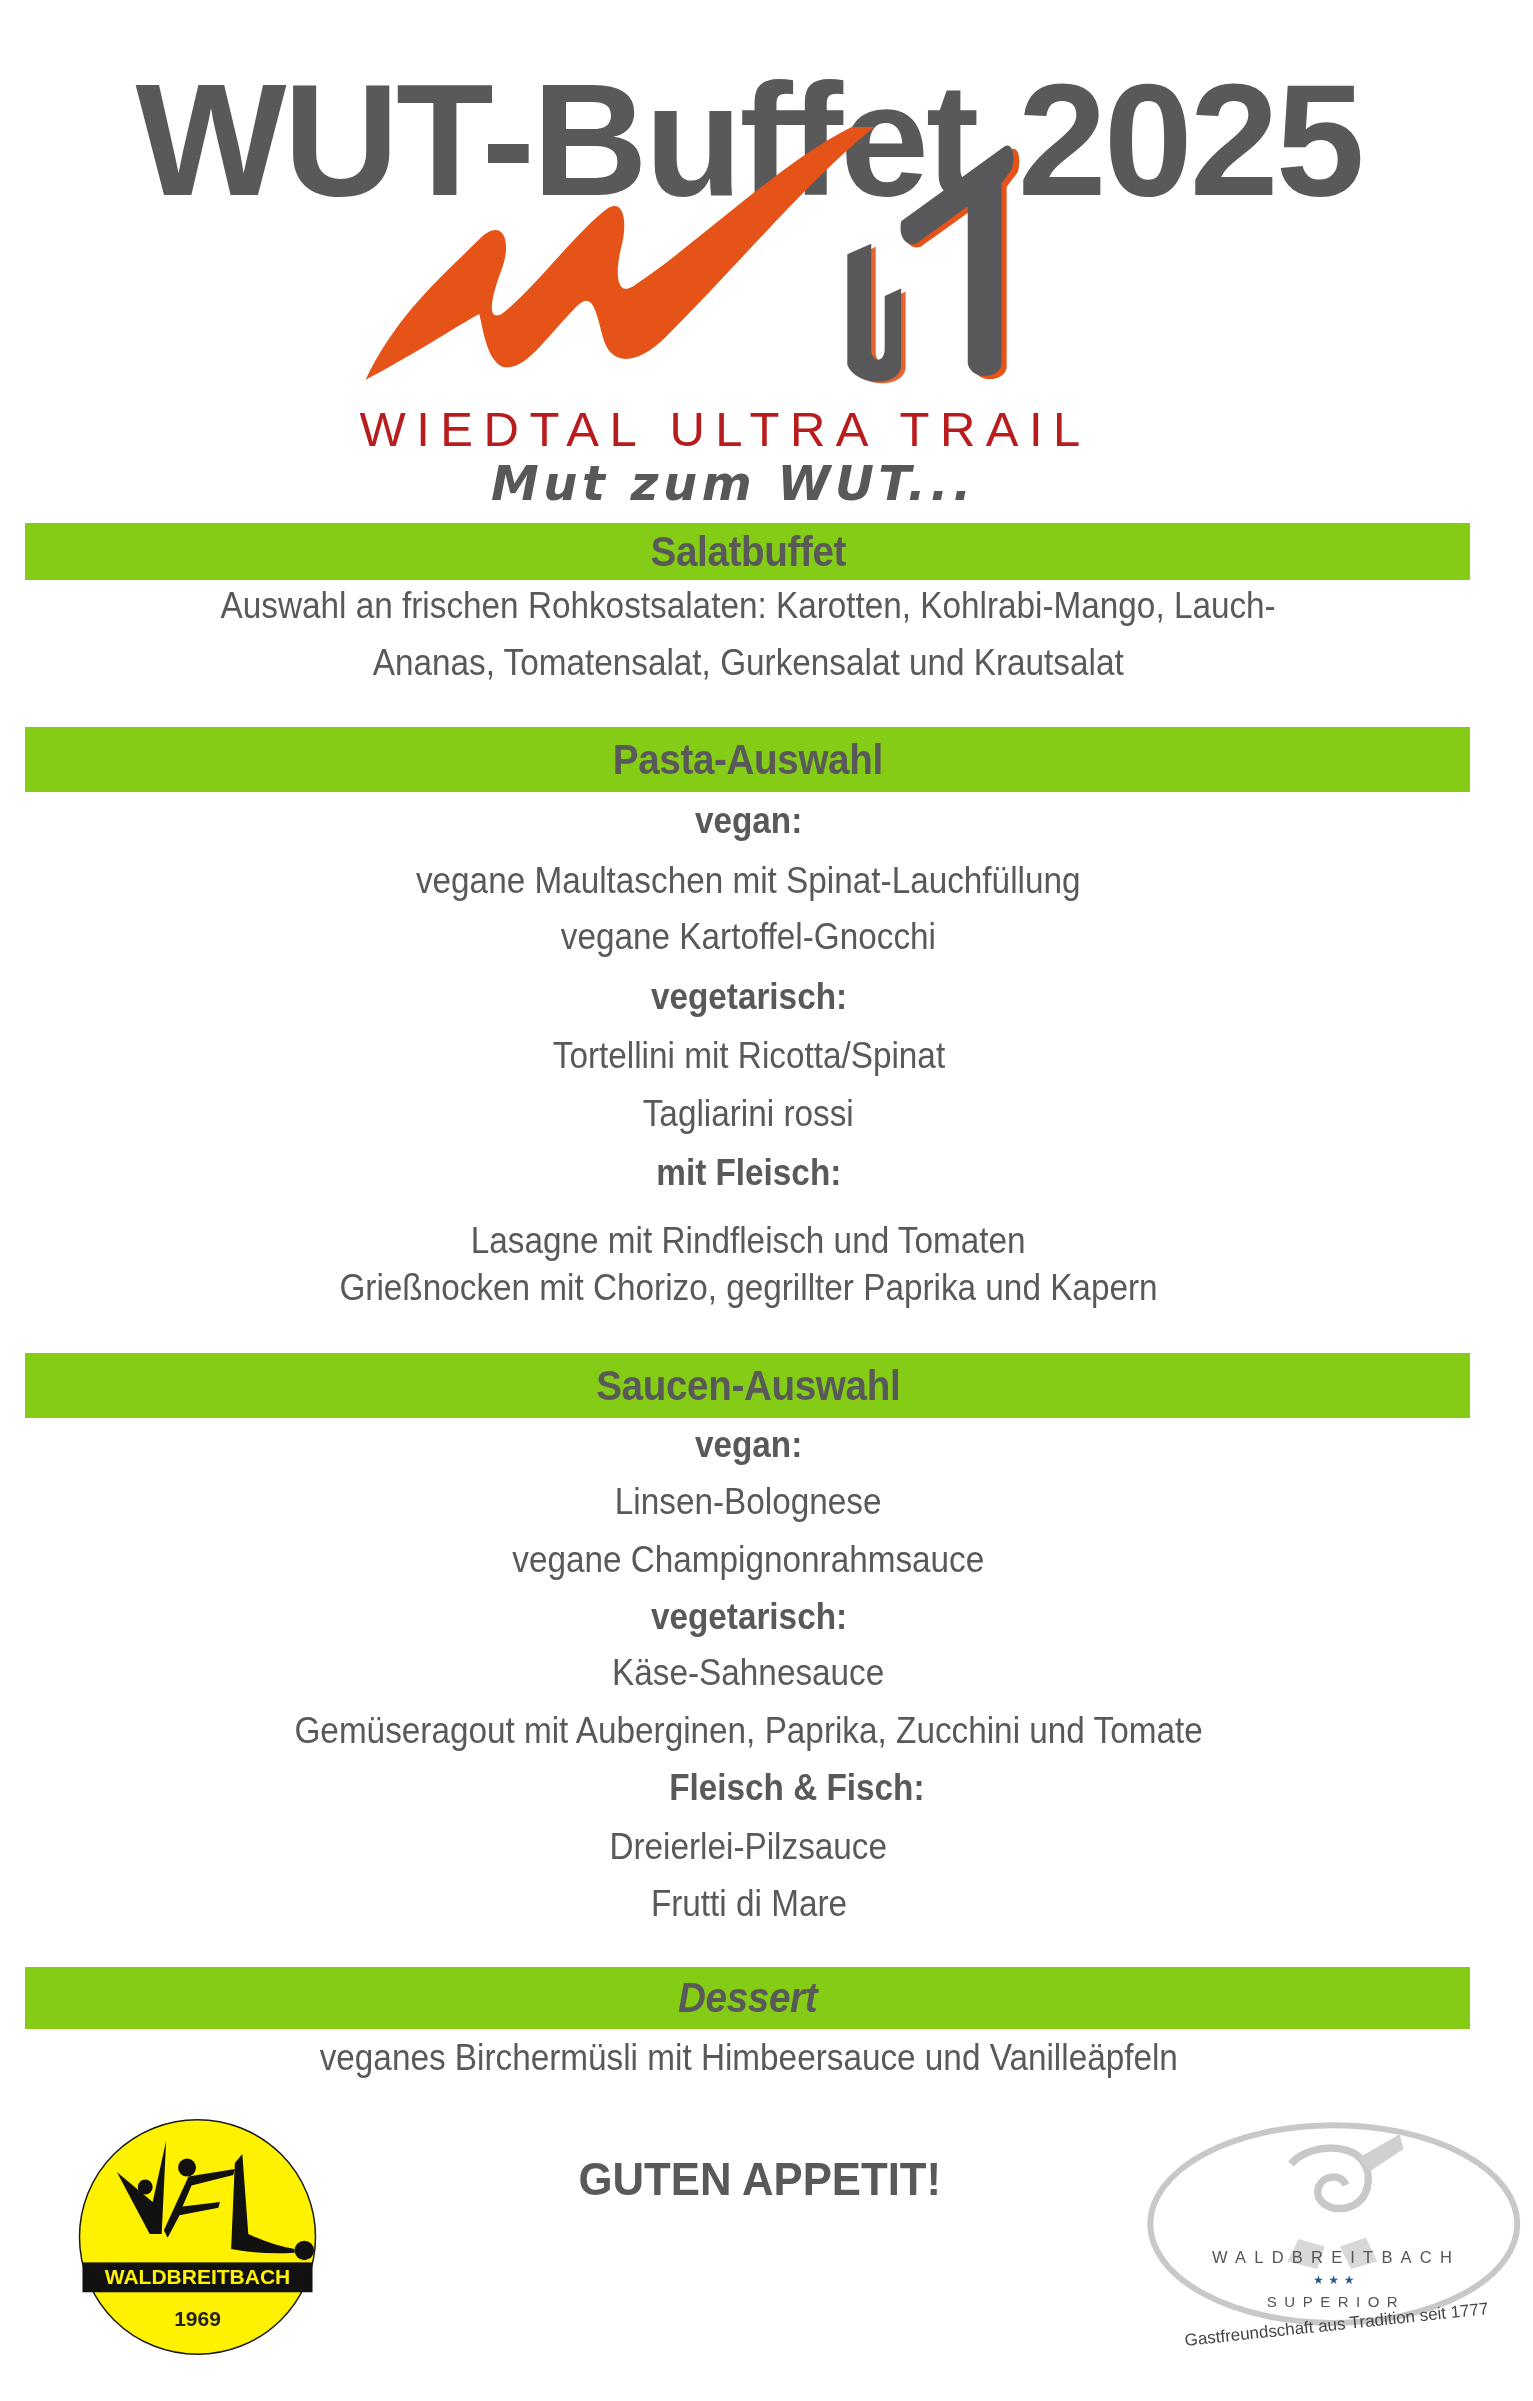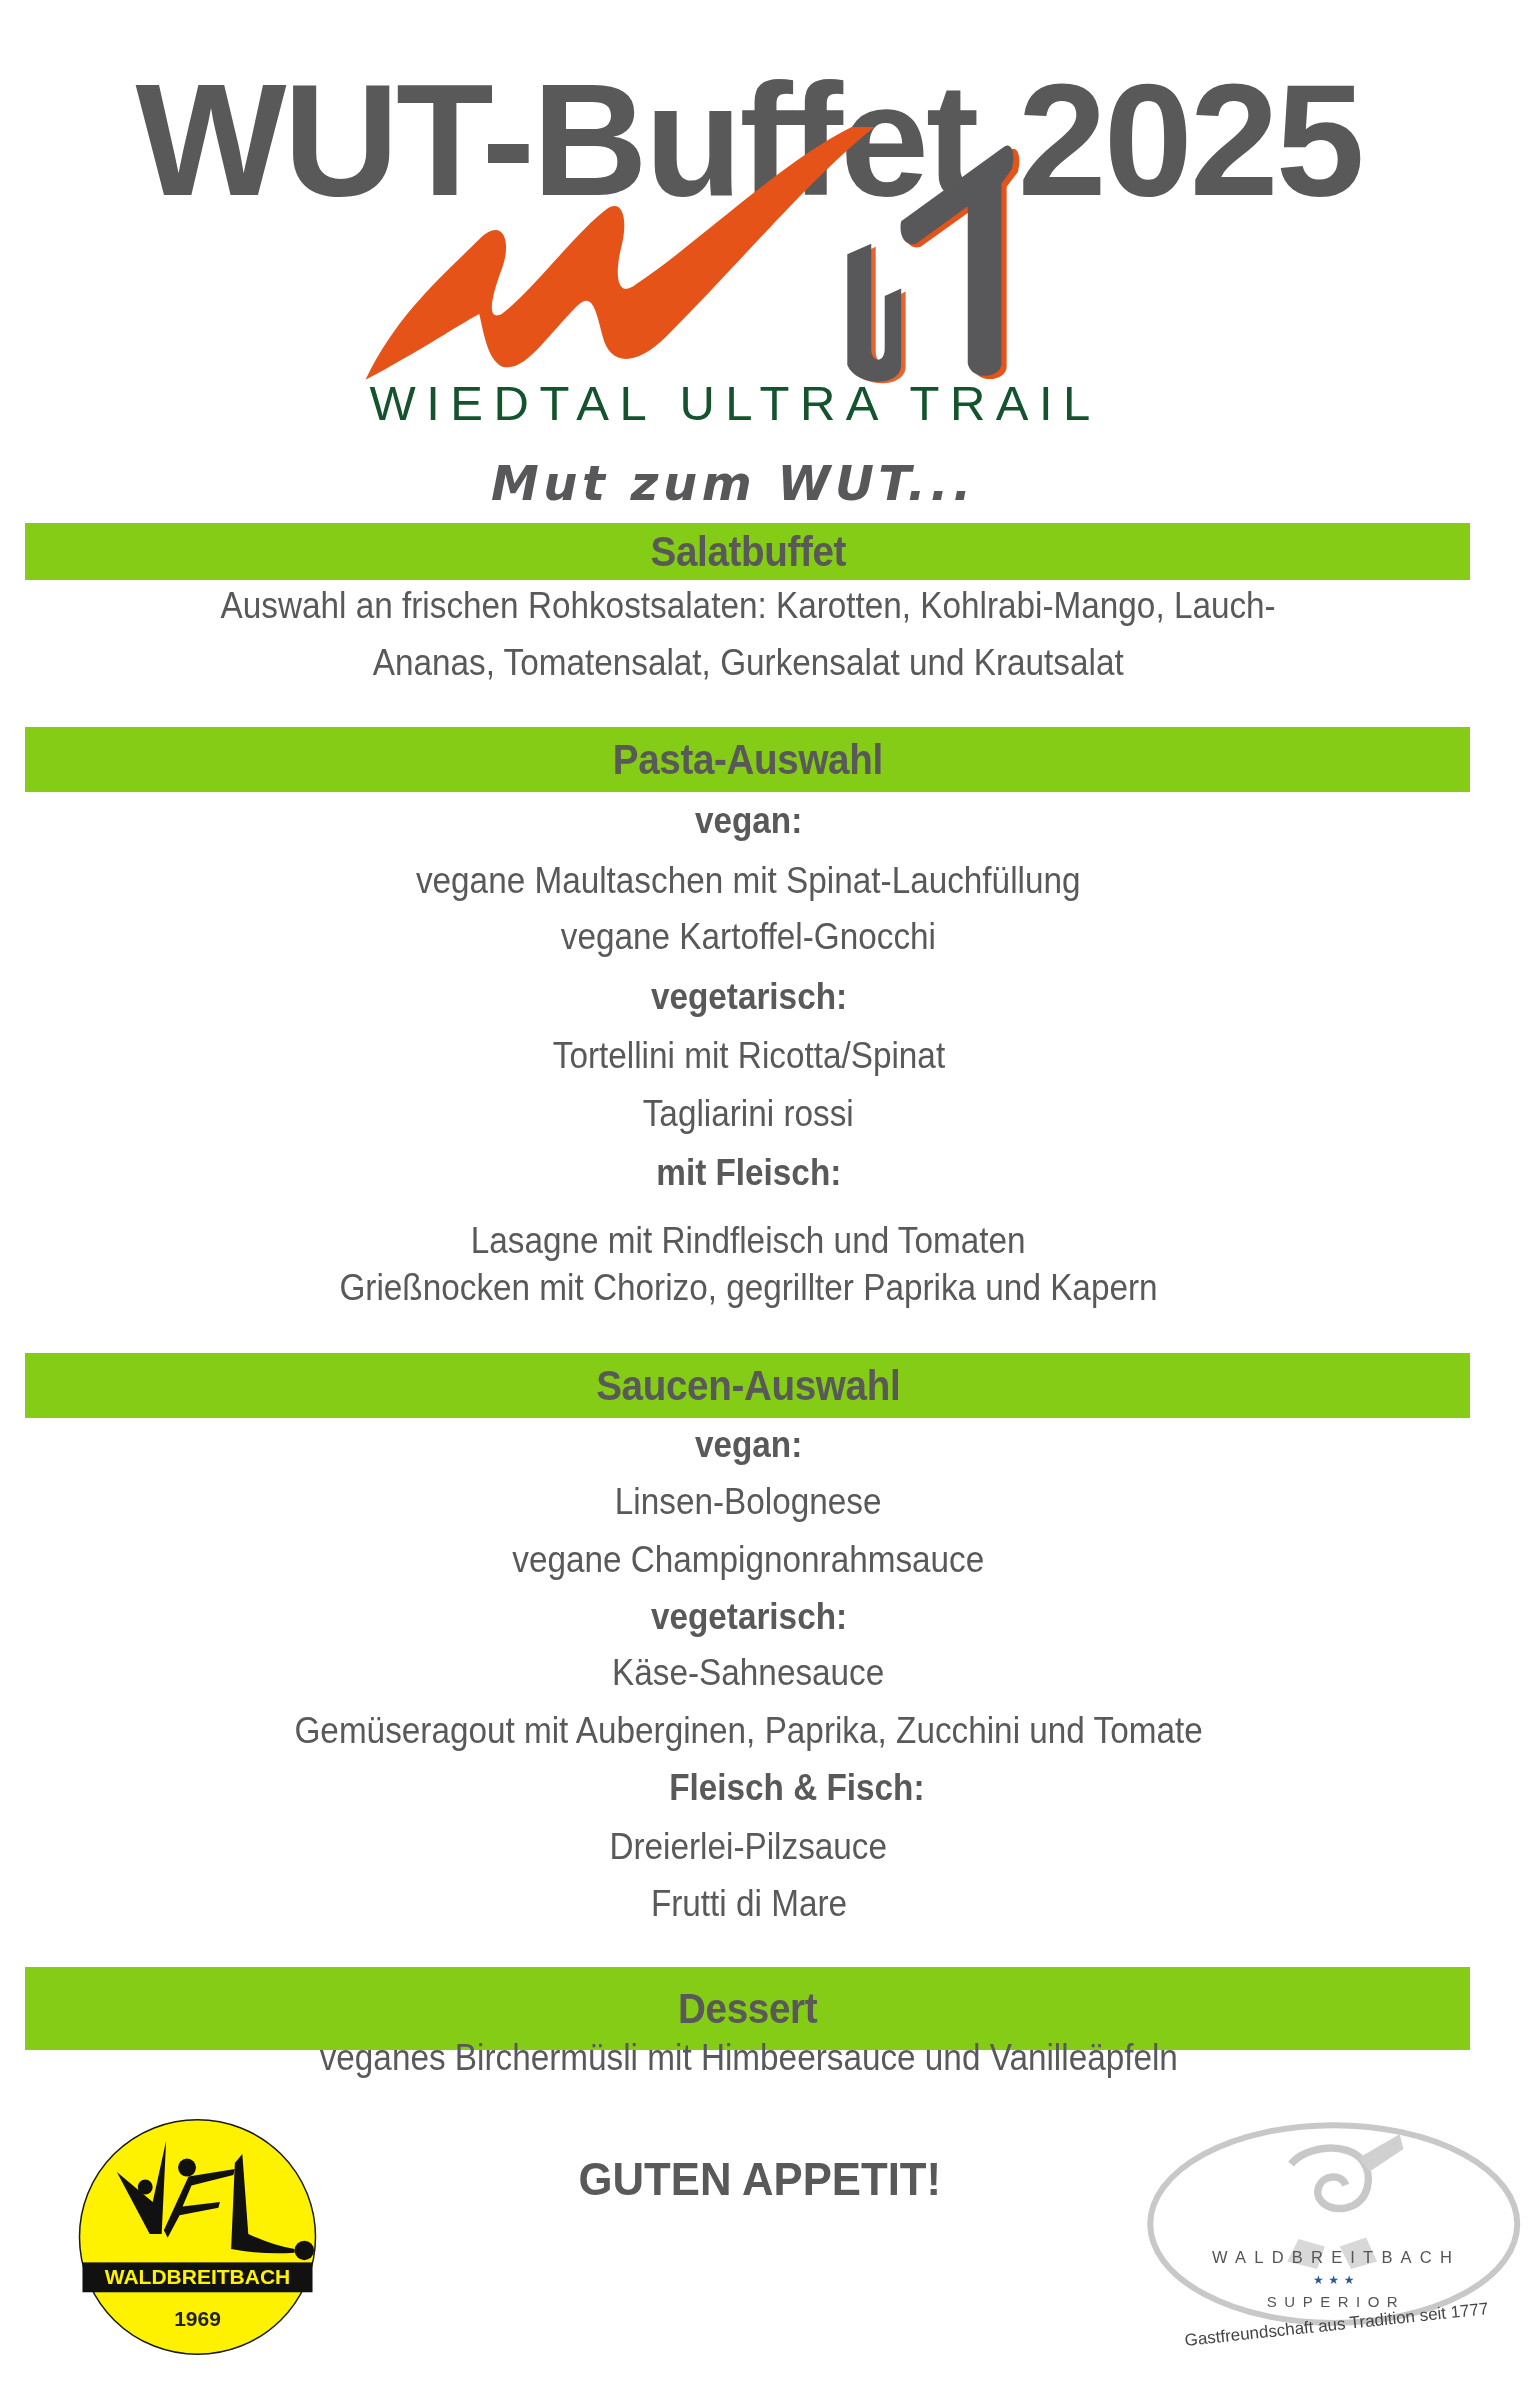--- a/index.html
+++ b/index.html
@@ -46,21 +46,21 @@
              C 260 280, 230 330, 200 320
              C 180 310, 175 270, 170 250
              C 150 260, 90 300, 18 338 Z" fill="#E65318"></path>
 
     <path d="M668 175 L 700 160 L 700 300 C 700 320, 720 320, 720 300 L 720 230 L 740 220 L 740 320 C 740 350, 680 350, 668 320 Z" fill="#E65318" opacity="0.9"></path>
     <path d="M662 170 L 694 156 L 694 296 C 694 316, 712 316, 712 296 L 712 226 L 734 216 L 734 318 C 734 348, 674 348, 662 318 Z" fill="#58585A"></path>
 
     <path d="M740 130 L 880 30 C 890 25, 895 40, 890 60 L 875 80 L 875 320 C 875 340, 835 345, 830 320 L 830 110 L 760 160 C 745 165, 735 150, 740 130 Z" fill="#E65318"></path>
     <path d="M734 126 L 872 26 C 882 20, 887 36, 882 56 L 868 76 L 868 316 C 868 336, 828 340, 823 316 L 823 106 L 754 156 C 740 160, 730 146, 734 126 Z" fill="#58585A"></path>
   </svg>
-  <div class="abs" style="left:7.5px; top:248px; width:674px; text-align:left; font-size:49px; letter-spacing:10.5px; color:#14532d; white-space:nowrap;margin-left:10px;">WIEDTAL ULTRA TRAIL</div>
+  <div class="abs" style="left:7.5px; top:274px; width:674px; text-align:left; font-size:49px; letter-spacing:10.5px; color:#b91c1c; white-space:nowrap;">WIEDTAL ULTRA TRAIL</div>
   <div class="abs" style="left:139px; top:328px; width:688px; text-align:left; font-family:'DejaVu Sans', sans-serif; font-weight:bold; font-size:48px; letter-spacing:4.5px; color:#58585A; white-space:nowrap; font-style:italic;">Mut zum WUT...</div>
 </div>
 
 <div class="abs band" style="top:523px; height:57px;">
   <span>Salatbuffet</span>
 </div>
 <div class="abs line" style="top:583px;"><span>Auswahl an frischen Rohkostsalaten: Karotten, Kohlrabi-Mango, Lauch-</span></div>
 <div class="abs line" style="top:640px;"><span>Ananas, Tomatensalat, Gurkensalat und Krautsalat</span></div>
 
 <div class="abs band" style="top:727px; height:65px;">
@@ -82,21 +82,21 @@
 <div class="abs line bold" style="top:1422px;"><span>vegan:</span></div>
 <div class="abs line" style="top:1479px;"><span>Linsen-Bolognese</span></div>
 <div class="abs line" style="top:1537px;"><span>vegane Champignonrahmsauce</span></div>
 <div class="abs line bold" style="top:1594px;"><span>vegetarisch:</span></div>
 <div class="abs line" style="top:1650px;"><span>Käse-Sahnesauce</span></div>
 <div class="abs line" style="top:1708px;"><span>Gemüseragout mit Auberginen, Paprika, Zucchini und Tomate</span></div>
 <div class="abs line bold" style="top:1765px;padding-left:48px;"><span>Fleisch &amp; Fisch:</span></div>
 <div class="abs line" style="top:1824px;"><span>Dreierlei-Pilzsauce</span></div>
 <div class="abs line" style="top:1881px;"><span>Frutti di Mare</span></div>
 
-<div class="abs band" style="top:1967px; height:83px;">
+<div class="abs band" style="top:1967px; height:62px;font-style:italic;">
   <span>Dessert</span>
 </div>
 <div class="abs line" style="top:2035px;"><span>veganes Birchermüsli mit Himbeersauce und Vanilleäpfeln</span></div>
 
 <div class="abs appetit" style="top:2153px;"><span>GUTEN APPETIT!</span></div>
 
 <div class="abs vfl">
   <svg width="239" height="238" viewBox="0 0 320 318">
     <ellipse cx="160" cy="159" rx="158" ry="157" fill="#FFF200" stroke="#1a1a1a" stroke-width="2"></ellipse>
 

